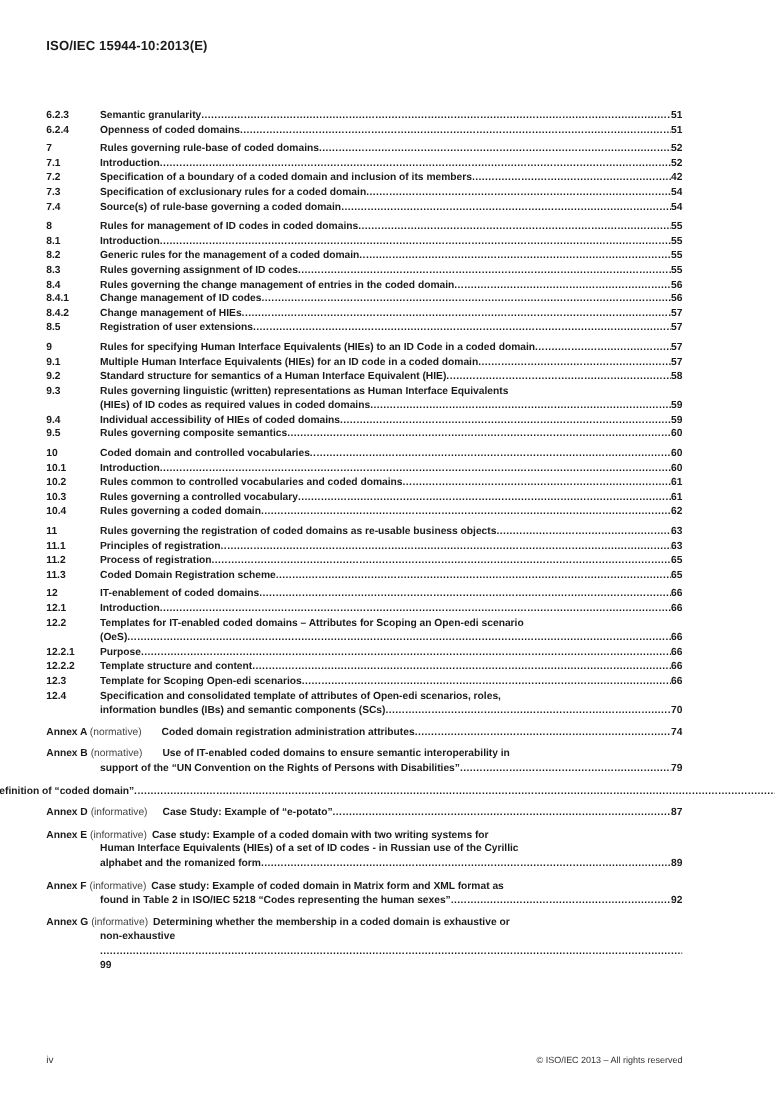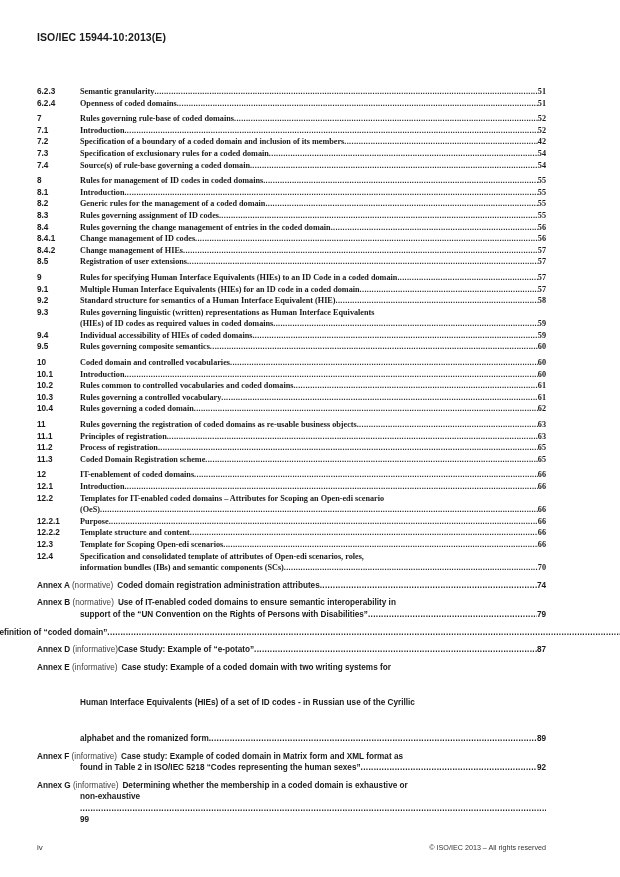--- a/index.html
+++ b/index.html
@@ -13,21 +13,21 @@
   }
   .toc {
     position: absolute; left: 37px; top: 86px; width: 509px;
   }
   .group { margin-bottom: 4px; }
   .entry {
     display: flex; align-items: flex-start;
     font-size: 8.2px; line-height: 11.6px; font-weight: bold;
   }
   .num { flex: 0 0 43px; }
-  .body { flex: 1 1 auto; display: flex; flex-direction: column; min-width: 0; font-family: Liberation Serif, serif; }
+  .body { flex: 1 1 auto; display: flex; flex-direction: column; min-width: 0; }
   .line { display: flex; white-space: nowrap; overflow: hidden; }
   .line .t { flex: 0 0 auto; }
   .line .dots {
     flex: 1 1 auto; overflow: hidden; white-space: nowrap;
     font-weight: bold; letter-spacing: 0.35px;
   }
   .line .dots::before {
     content: "........................................................................................................................................................................................................................................";
   }
   .line .pg { flex: 0 0 auto; }
@@ -437,31 +437,31 @@
             <span class="t">information bundles (IBs) and semantic components (SCs) </span>
             <span class="dots"></span>
             <span class="pg">70</span>
           </div>
         </div>
       </div>
     </div>
     <div class="entry annex">
       <div class="annex-wrap" style="width: 100%;">
         <div class="line">
-          <span class="t" style="margin-right: 4px;"><span class="anx-label">Annex A</span> <span class="anx-kind">(normative)</span></span>
+          <span class="t" style="margin-right: 16px;"><span class="anx-label">Annex A</span> <span class="anx-kind">(normative)</span></span>
           <span class="t">Coded domain registration administration attributes</span>
           <span class="dots"></span>
           <span class="pg">74</span>
         </div>
       </div>
     </div>
     <div class="entry annex">
       <div class="annex-wrap" style="width: 100%;">
         <div class="line">
-          <span class="t" style="margin-right: 4px;"><span class="anx-label">Annex B</span> <span class="anx-kind">(normative)</span></span>
+          <span class="t" style="margin-right: 16px;"><span class="anx-label">Annex B</span> <span class="anx-kind">(normative)</span></span>
           <span class="t">Use of IT-enabled coded domains to ensure semantic interoperability in</span>
         </div>
         <div class="line" style="padding-left: 43px;">
           <span class="t">support of the “UN Convention on the Rights of Persons with Disabilities”</span>
           <span class="dots"></span>
           <span class="pg">79</span>
         </div>
       </div>
     </div>
     <div class="entry annex">
@@ -470,29 +470,29 @@
           <span class="t" style="margin-right: 4px;"><span class="anx-label">Annex C</span> <span class="anx-kind">(informative)</span></span>
           <span class="t">Concept and definition of “coded domain” </span>
           <span class="dots"></span>
           <span class="pg">69</span>
         </div>
       </div>
     </div>
     <div class="entry annex">
       <div class="annex-wrap" style="width: 100%;">
         <div class="line">
-          <span class="t" style="margin-right: 0;"><span class="anx-label">Annex D</span> <span class="anx-kind">(informative)</span></span>
+          <span class="t" style="margin-right: 12px;"><span class="anx-label">Annex D</span> <span class="anx-kind">(informative)</span></span>
           <span class="t">Case Study: Example of “e-potato” </span>
           <span class="dots"></span>
           <span class="pg">87</span>
         </div>
       </div>
     </div>
     <div class="entry annex">
-      <div class="annex-wrap" style="width: 100%; gap: 24px;">
+      <div class="annex-wrap" style="width: 100%;">
         <div class="line">
           <span class="t" style="margin-right: 4px;"><span class="anx-label">Annex E</span> <span class="anx-kind">(informative)</span></span>
           <span class="t">Case study: Example of a coded domain with two writing systems for</span>
         </div>
         <div class="line" style="padding-left: 43px;">
           <span class="t">Human Interface Equivalents (HIEs) of a set of ID codes - in Russian use of the Cyrillic</span>
         </div>
         <div class="line" style="padding-left: 43px;">
           <span class="t">alphabet and the romanized form </span>
           <span class="dots"></span>

